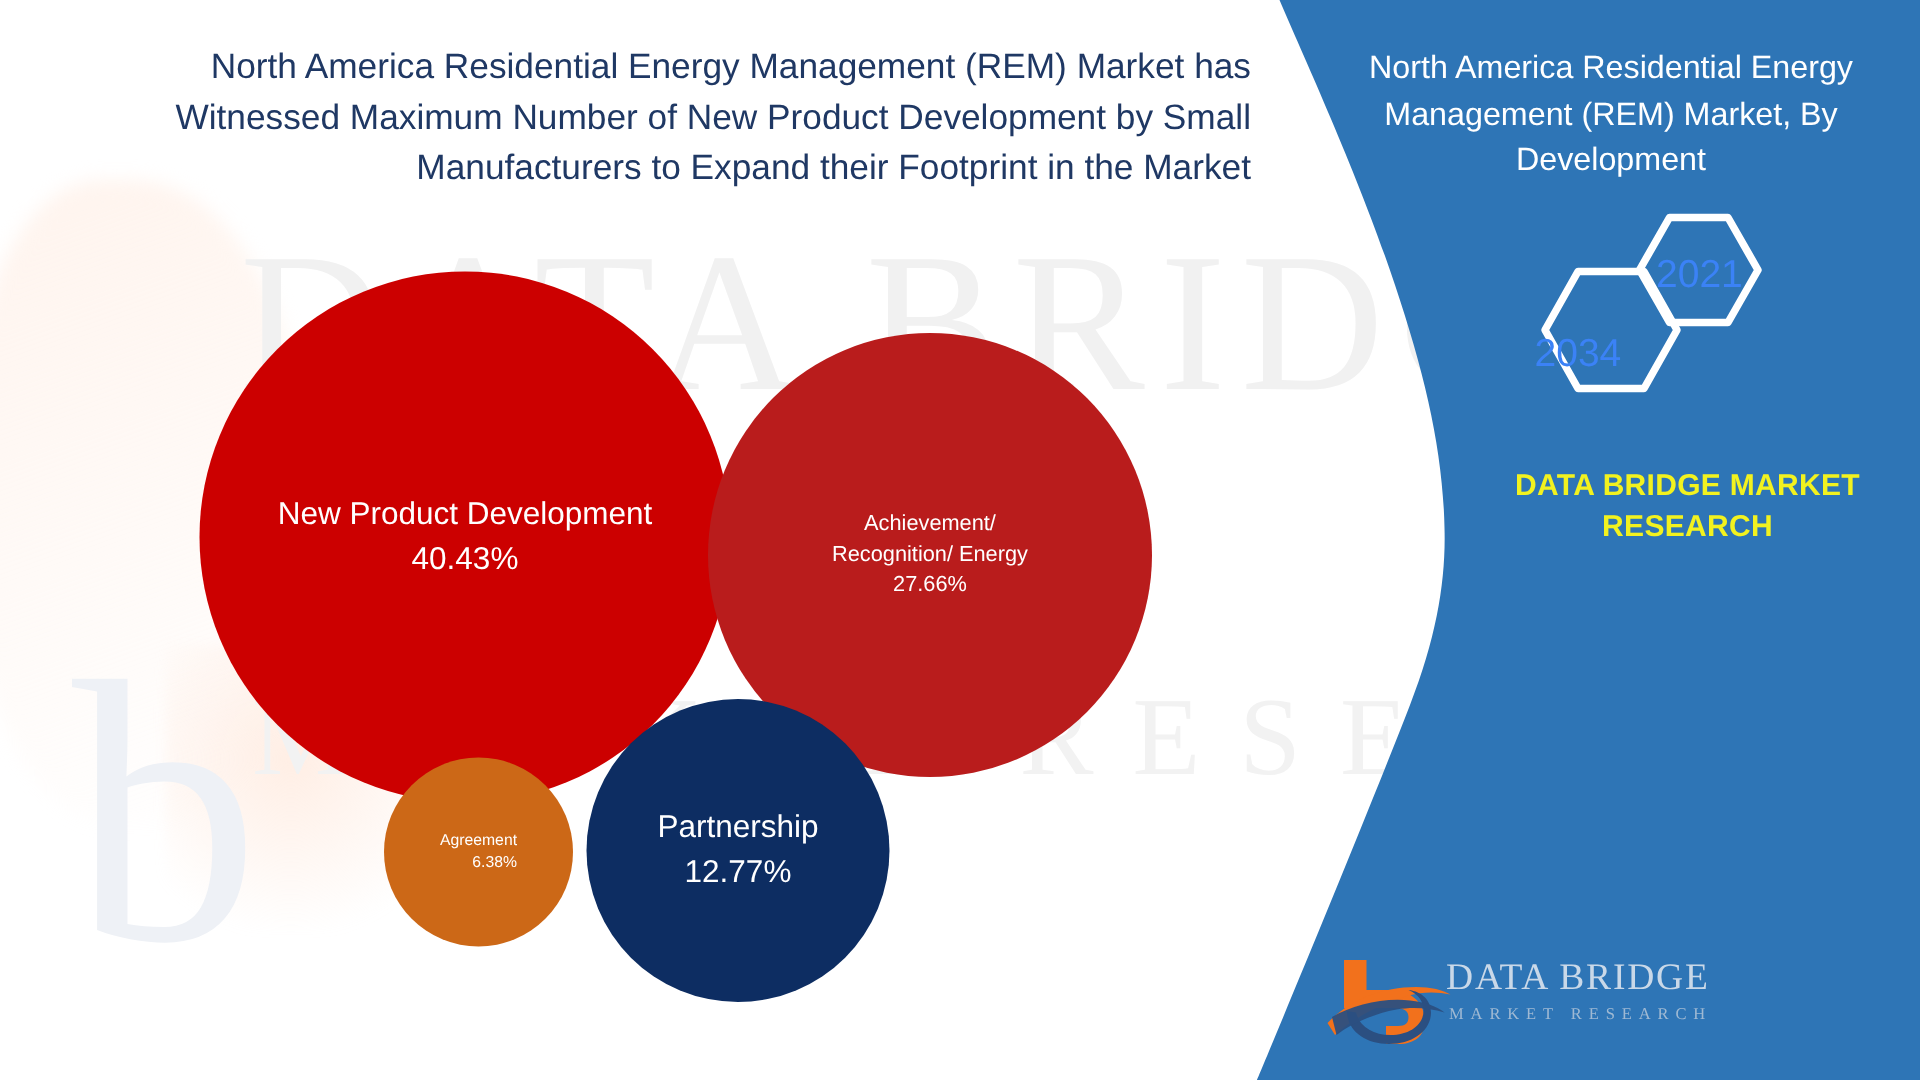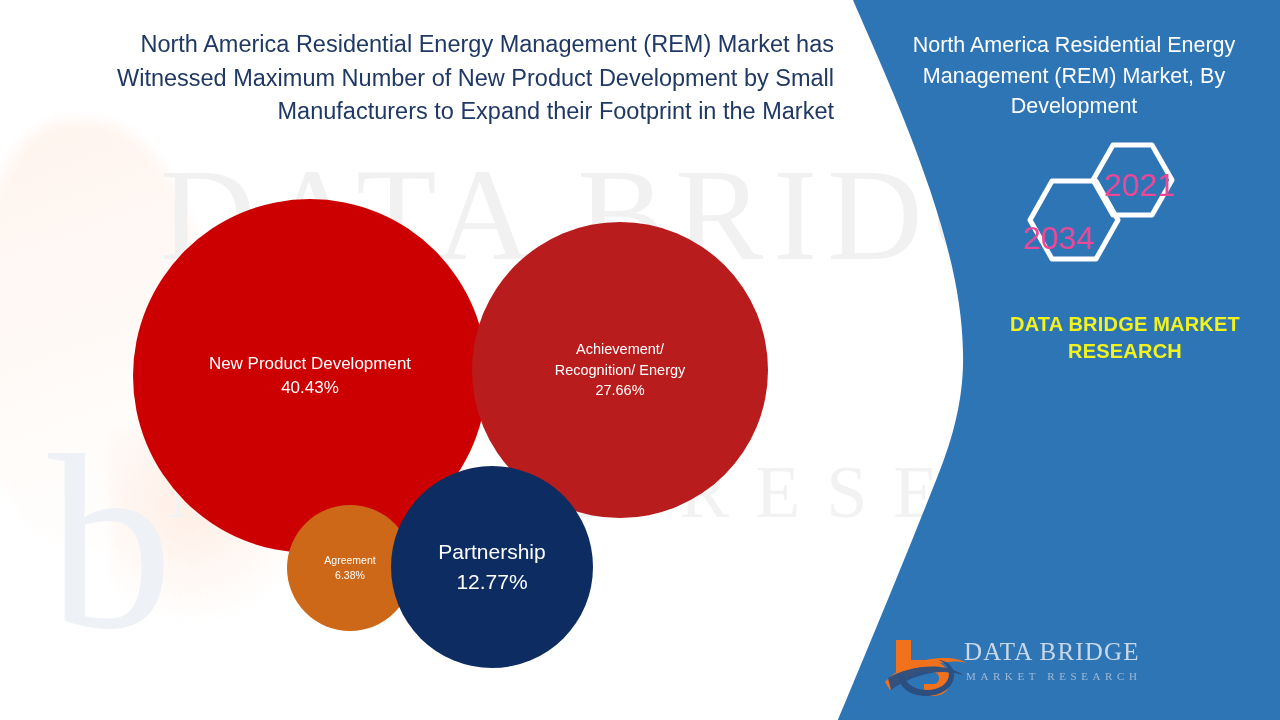--- a/index.html
+++ b/index.html
@@ -137,22 +137,22 @@
     text-align: center;
     color: #f2f21f;
     font-size: 20px;
     font-weight: 700;
     line-height: 1.35;
     letter-spacing: .2px;
   }
   #hex-group { position: absolute; left: 985px; top: 140px; }
   .hex-label {
     position: absolute;
-    font-size: 32px;
-    color: #ec4899;
+    font-size: 26px;
+    color: #3b82f6;
     font-family: "Liberation Sans", sans-serif;
   }
 
   
   #logo { position: absolute; left: 884px; top: 632px; width: 230px; height: 72px; }
   .logo-word {
     position: absolute;
     left: 80px;
     top: 6px;
     font-family: "Liberation Serif", serif;
@@ -190,36 +190,36 @@
       <path d="M853,0 L1280,0 L1280,720 L838,720 C838,720 905,560 940,470
                C958,424 964,386 963,352 C962,300 950,250 930,190
                C905,115 870,40 853,0 Z" fill="#2e75b6"></path>
     </svg>
   </div>
 
   <div id="headline">North America Residential Energy Management (REM) Market has Witnessed Maximum Number of New Product Development by Small Manufacturers to Expand their Footprint in the Market</div>
 
   <div id="bubbles">
 
-    <div class="bubble" style="left:133px; top:199px; width:354px; height:354px; background:#cc0000; font-size:17px;">
+    <div class="bubble" style="left:133px; top:181px; width:354px; height:354px; background:#cc0000; font-size:21px;">
       <div class="btxt">
         <span>New Product Development</span><br>
         <span class="bval">40.43%</span>
       </div>
     </div>
 
     <div class="bubble" style="left:472px; top:222px; width:296px; height:296px; background:#b91c1c; font-size:14.5px;">
       <div class="btxt">
         <span>Achievement/</span><br>
         <span>Recognition/ Energy</span><br>
         <span class="bval">27.66%</span>
       </div>
     </div>
 
-    <div class="bubble" style="left:287px; top:505px; width:126px; height:126px; background:#cc6817; font-size:10.5px;">
+    <div class="bubble" style="left:256px; top:505px; width:126px; height:126px; background:#cc6817; font-size:10.5px;text-align:right;">
       <div class="btxt">
         <span>Agreement</span><br>
         <span class="bval">6.38%</span>
       </div>
     </div>
 
     <div class="bubble" style="left:391px; top:466px; width:202px; height:202px; background:#0d2d62; font-size:21px;">
       <div class="btxt">
         <span>Partnership</span><br>
         <span class="bval">12.77%</span>

